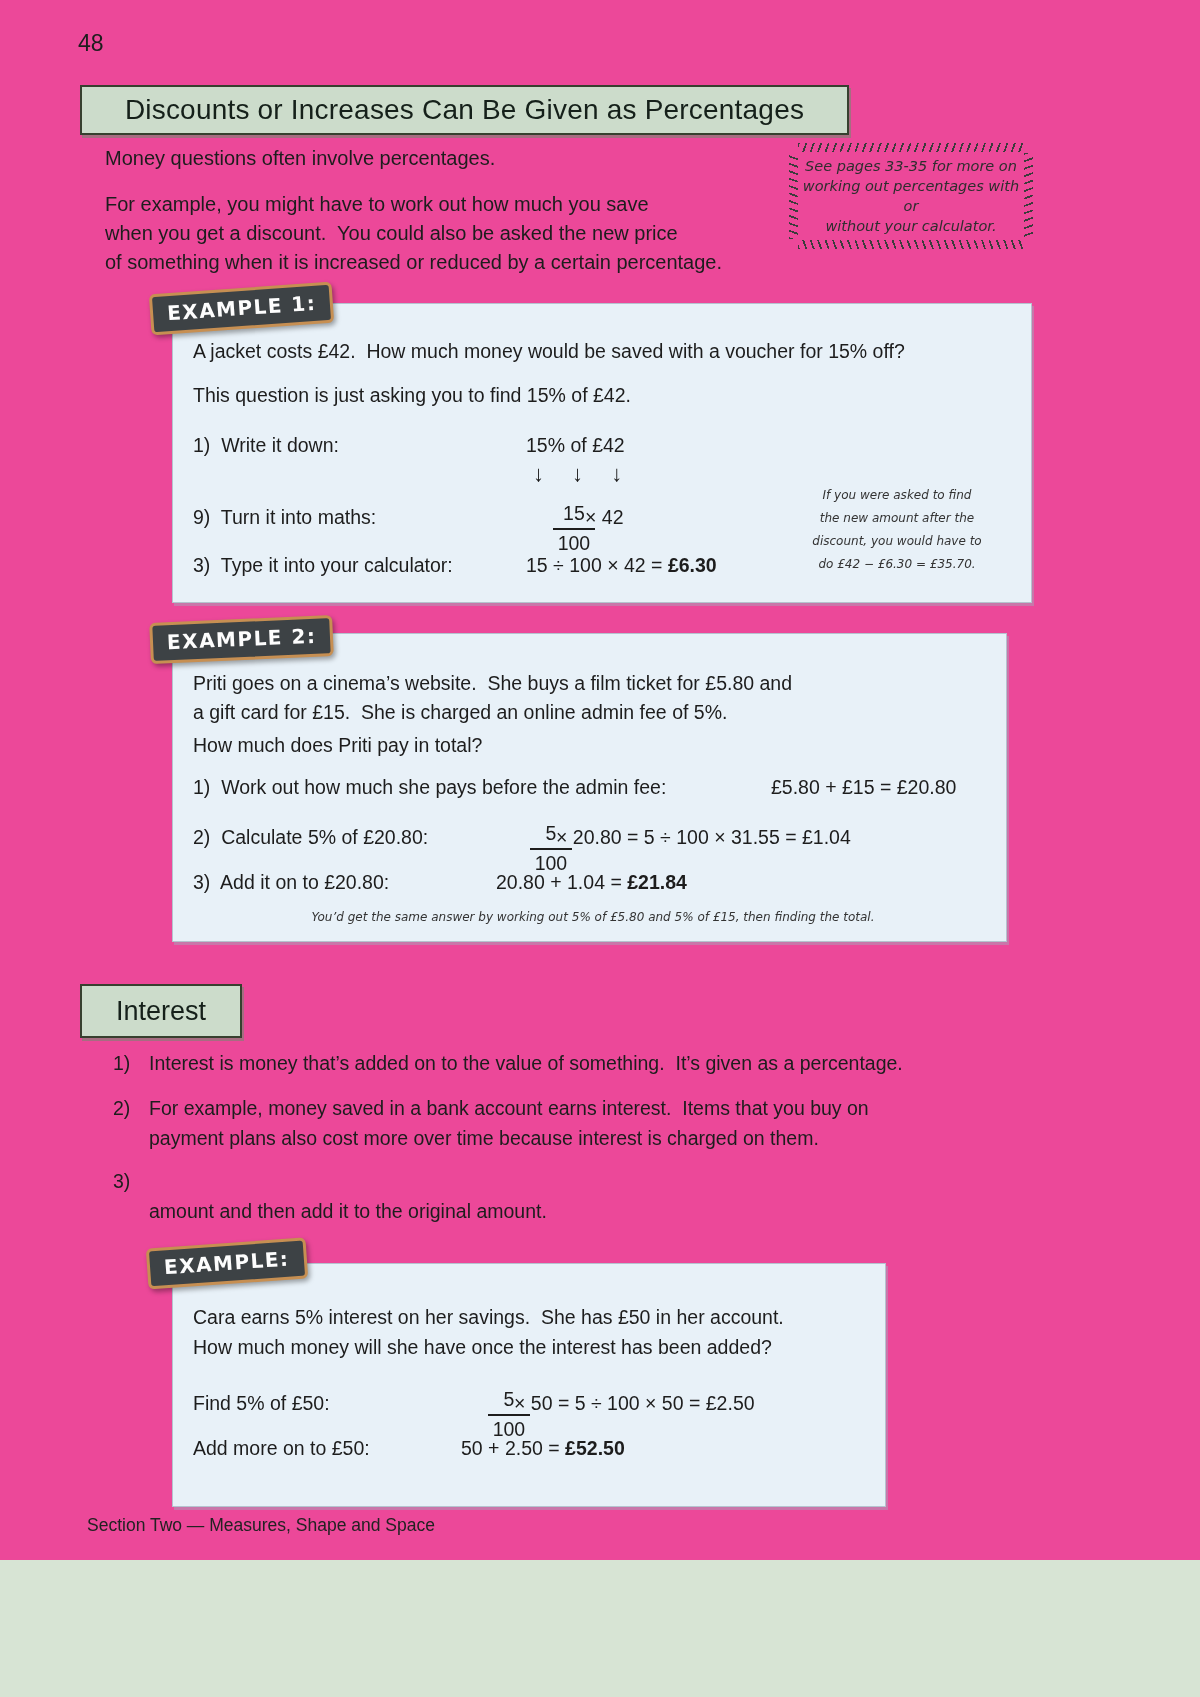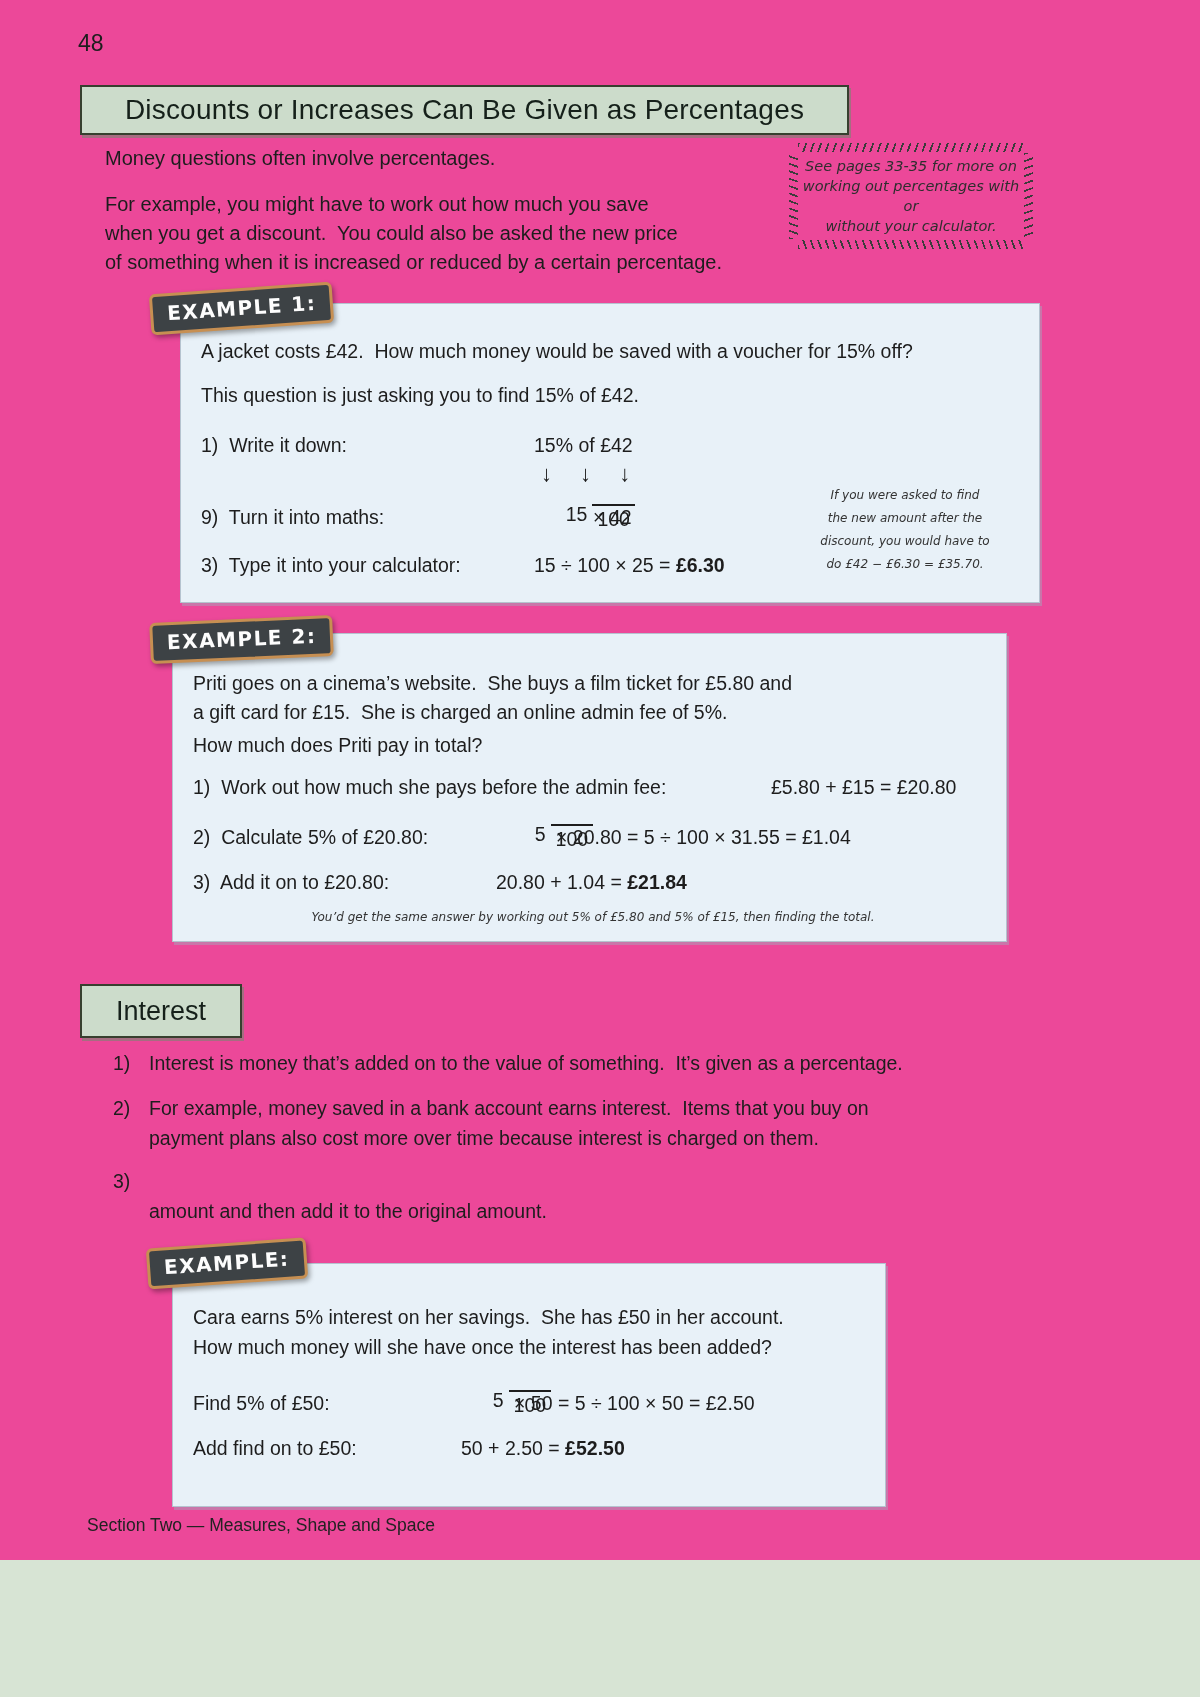--- a/index.html
+++ b/index.html
@@ -50,21 +50,21 @@
   .rot-a { transform:rotate(-4deg); }
   .rot-b { transform:rotate(-2.5deg); }
 
   .exbox {
     position:absolute; background:#e8f1f8; border:1px solid #b5c3cf;
     box-shadow:2px 3px 0 rgba(160,175,190,0.45);
   }
   .ex-text { font-size:19.5px; }
   .bold { font-weight:bold; }
 
-  .frac { display:inline-flex; flex-direction:row; align-items:center;
+  .frac { display:inline-flex; flex-direction:column; align-items:center;
           line-height:1; font-size:19.5px; }
   .frac .num { padding:0 5px 4px; }
   .frac .den { border-top:2px solid #1d1d1d; padding:4px 5px 0; }
 
   .arrows { font-size:22px; word-spacing:22px; color:#1d1d1d; }
 
   .handwritten {
     font-family:"DejaVu Sans", sans-serif; font-style:italic;
     color:#333; font-size:12px; line-height:23px; text-align:center;
   }
@@ -106,36 +106,36 @@
     <div class="hatch hatch-left"></div>
     <div class="hatch hatch-right"></div>
     <div class="scribble-text">
       <div>See pages 33-35 for more on</div>
       <div>working out percentages with or</div>
       <div>without your calculator.</div>
     </div>
   </div>
 
   <div class="badge rot-a" style="left:150px; top:288px;">EXAMPLE 1:</div>
-  <div class="exbox" style="left:172px; top:303px; width:858px; height:298px;margin-left:8px;">
+  <div class="exbox" style="left:172px; top:303px; width:858px; height:298px;">
     <div class="abs ex-text" style="left:20px; top:36px;">A jacket costs £42.  How much money would be saved with a voucher for 15% off?</div>
     <div class="abs ex-text" style="left:20px; top:80px;">This question is just asking you to find 15% of £42.</div>
 
     <div class="abs ex-text" style="left:20px; top:130px;">1)  Write it down:</div>
     <div class="abs ex-text" style="left:353px; top:130px;">15% of £42</div>
     <div class="abs arrows" style="left:360px; top:157px;">↓ ↓ ↓</div>
 
     <div class="abs ex-text" style="left:20px; top:202px;">9)  Turn it into maths:</div>
     <div class="abs" style="left:353px; top:182px;">
       <span class="frac"><span class="num">15</span><span class="den">100</span></span>
     </div>
     <div class="abs ex-text" style="left:412px; top:202px;">× 42</div>
 
     <div class="abs ex-text" style="left:20px; top:250px;">3)  Type it into your calculator:</div>
-    <div class="abs ex-text" style="left:353px; top:250px;"><span>15 ÷ 100 × 25 = </span><b class="bold">£6.30</b></div>
+    <div class="abs ex-text" style="left:353px; top:250px;"><span>15 ÷ 100 × 42 = </span><b class="bold">£6.30</b></div>
 
     <div class="abs handwritten" style="left:608px; top:180px; width:232px; white-space:normal;">
       <div>If you were asked to find</div>
       <div>the new amount after the</div>
       <div>discount, you would have to</div>
       <div>do £42 − £6.30 = £35.70.</div>
     </div>
   </div>
 
   <div class="badge rot-b" style="left:150px; top:619px;">EXAMPLE 2:</div>
@@ -182,20 +182,20 @@
   <div class="exbox" style="left:172px; top:1263px; width:712px; height:242px;">
     <div class="abs ex-text" style="left:20px; top:42px;">Cara earns 5% interest on her savings.  She has £50 in her account.</div>
     <div class="abs ex-text" style="left:20px; top:72px;">How much money will she have once the interest has been added?</div>
 
     <div class="abs ex-text" style="left:20px; top:128px;">Find 5% of £50:</div>
     <div class="abs" style="left:288px; top:108px;">
       <span class="frac"><span class="num">5</span><span class="den">100</span></span>
     </div>
     <div class="abs ex-text" style="left:341px; top:128px;">× 50 = 5 ÷ 100 × 50 = £2.50</div>
 
-    <div class="abs ex-text" style="left:20px; top:173px;">Add find on to £50:</div>
+    <div class="abs ex-text" style="left:20px; top:173px;">Add more on to £50:</div>
     <div class="abs ex-text" style="left:288px; top:173px;"><span>50 + 2.50 = </span><b class="bold">£52.50</b></div>
   </div>
 
   <div class="abs footer-text">Section Two — Measures, Shape and Space</div>
   <div class="footer-band"></div>
 
 </div>
 
 </body></html>

